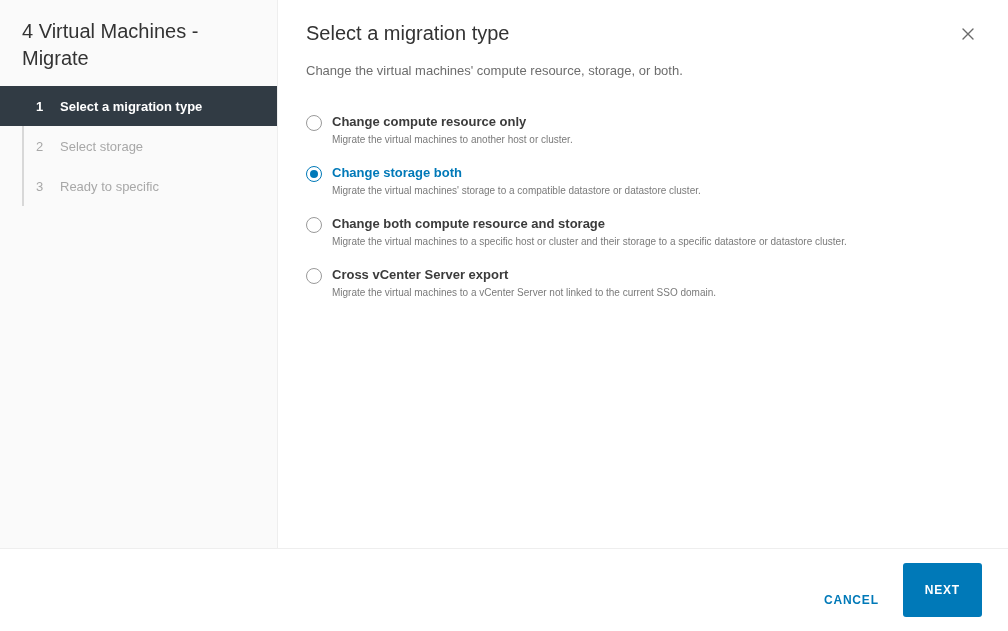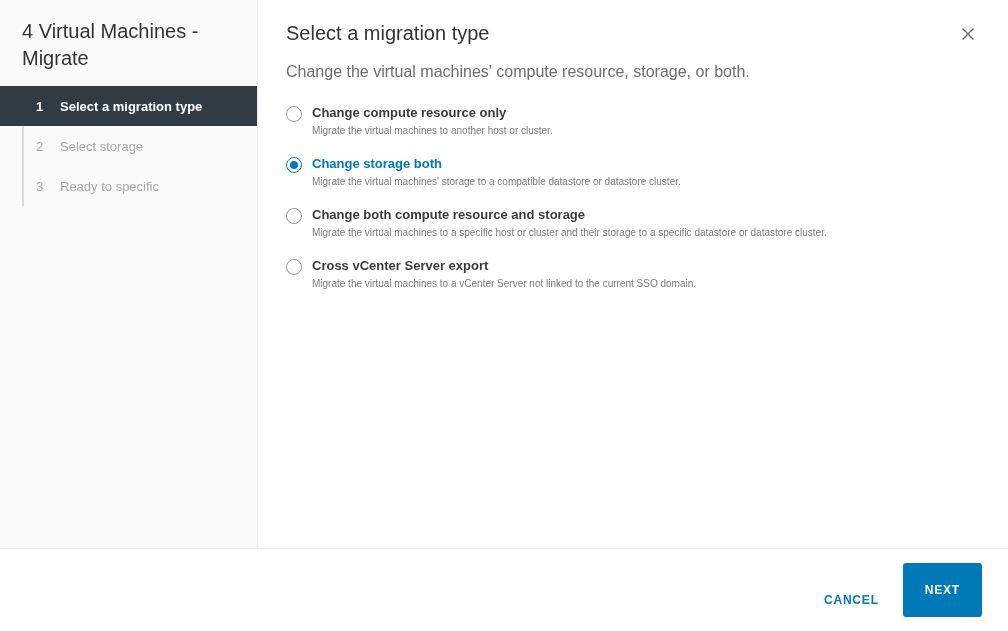--- a/index.html
+++ b/index.html
@@ -14,21 +14,21 @@
       flex-direction: column;
       overflow: hidden;
     }
     .wizard {
       display: flex;
       flex: 1;
       overflow: hidden;
     }
     
     .sidebar {
-      width: 258px;
+      width: 278px;
       background: #fafafa;
       border-right: 1px solid #eee;
       padding-top: 18px;
       display: flex;
       flex-direction: column;
     }
     .sidebar-title {
       font-size: 20px;
       font-weight: 400;
       color: #333;
@@ -83,41 +83,42 @@
       align-items: flex-start;
       justify-content: space-between;
     }
     .content-title {
       font-size: 20px;
       font-weight: 400;
       color: #333;
       margin-bottom: 6px;
     }
     .content-subtitle {
-      font-size: 16px;
+      font-size: 13px;
       color: #6d6d6d;
       margin-bottom: 24px;
       margin-top: 18px;
     }
     .close-btn {
       background: none;
       border: none;
       cursor: pointer;
       padding: 4px;
       color: #6a6a6a;
       line-height: 1;
     }
     .close-btn svg { display:block; }
 
     .options { }
     .option {
       display: flex;
       align-items: flex-start;
       margin-bottom: 18px;
       cursor: pointer;
+      margin-top: 12px;
     }
     .radio {
       flex: 0 0 16px;
       width: 16px;
       height: 16px;
       border-radius: 50%;
       border: 1px solid #9a9a9a;
       margin-right: 10px;
       margin-top: 1px;
       position: relative;

